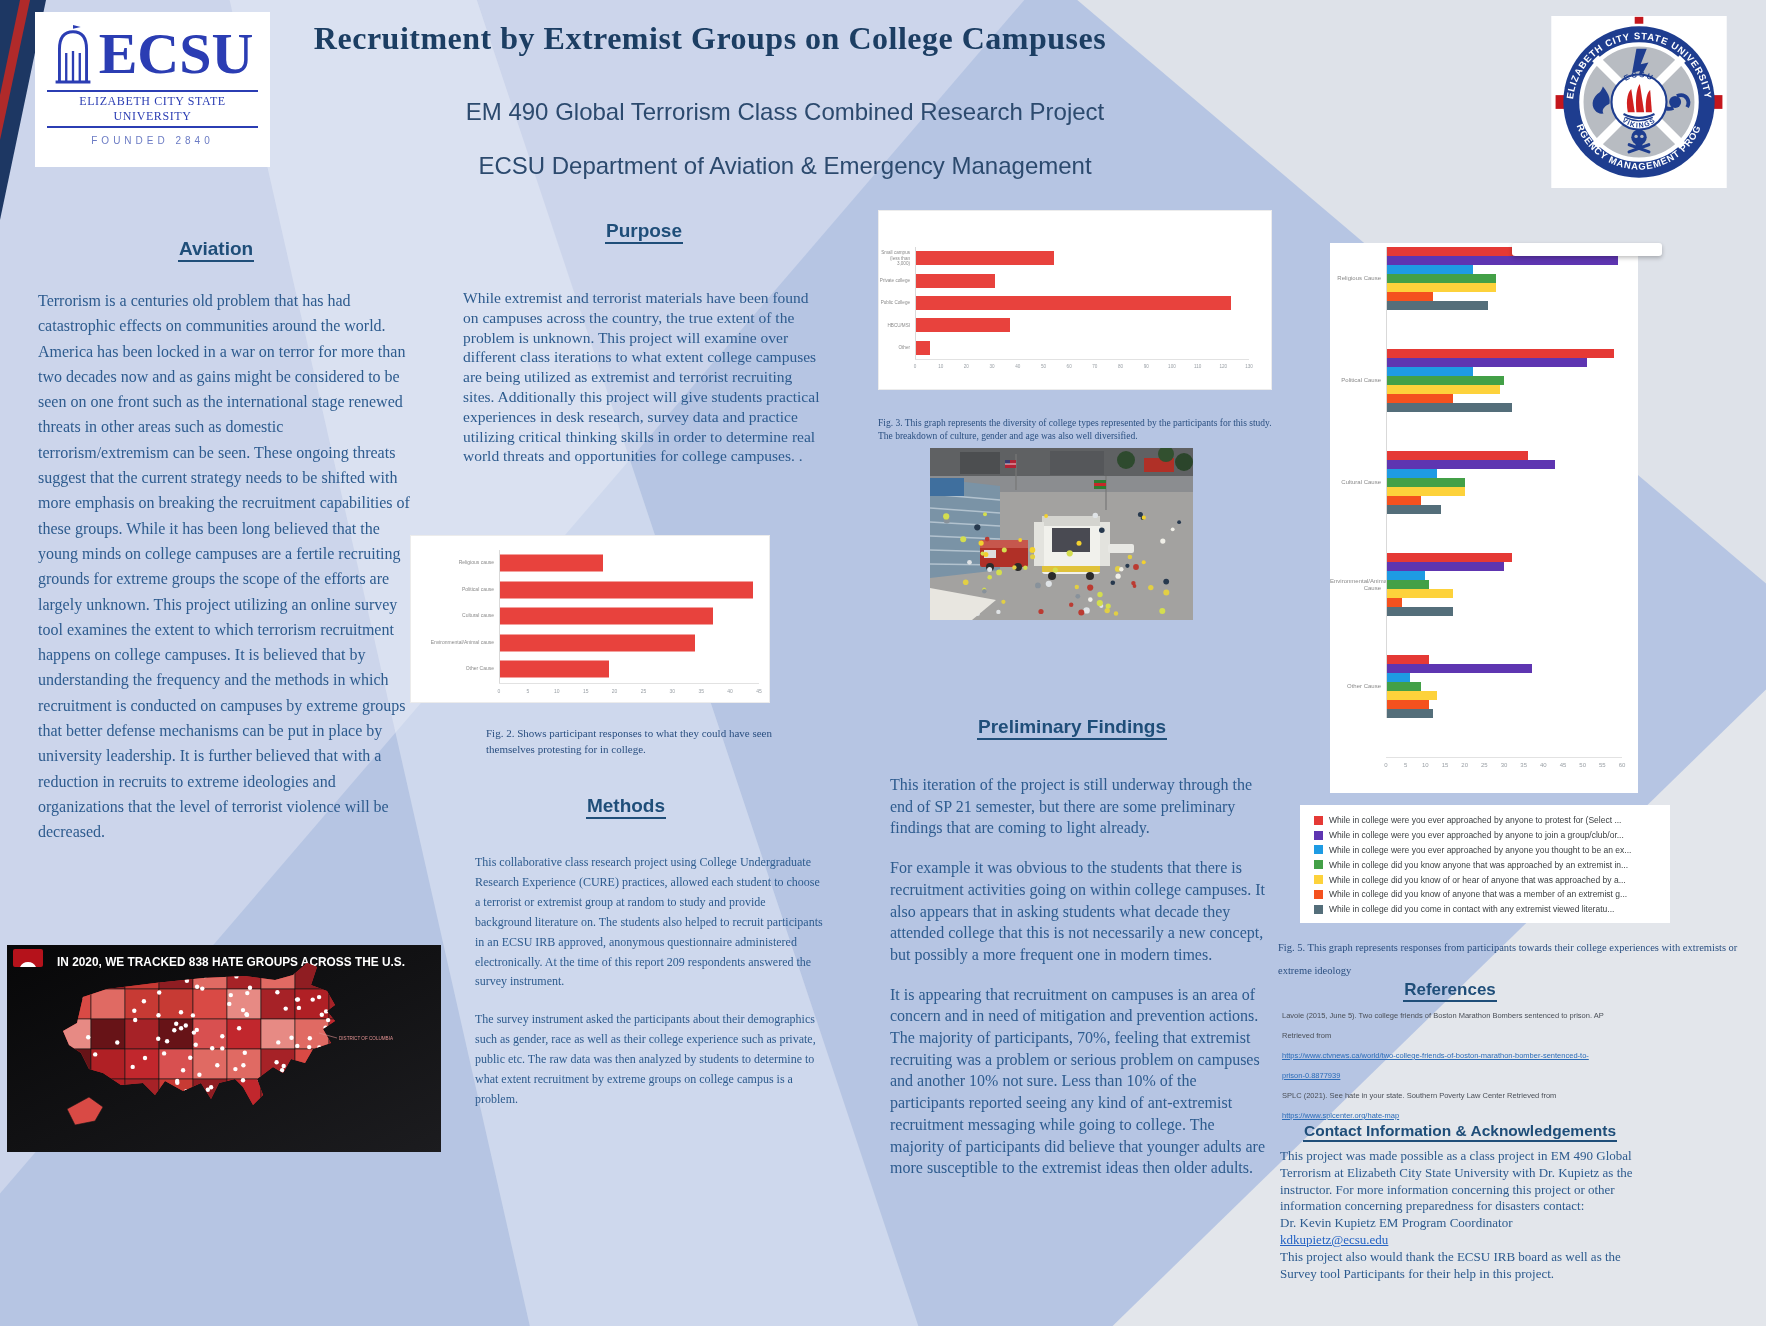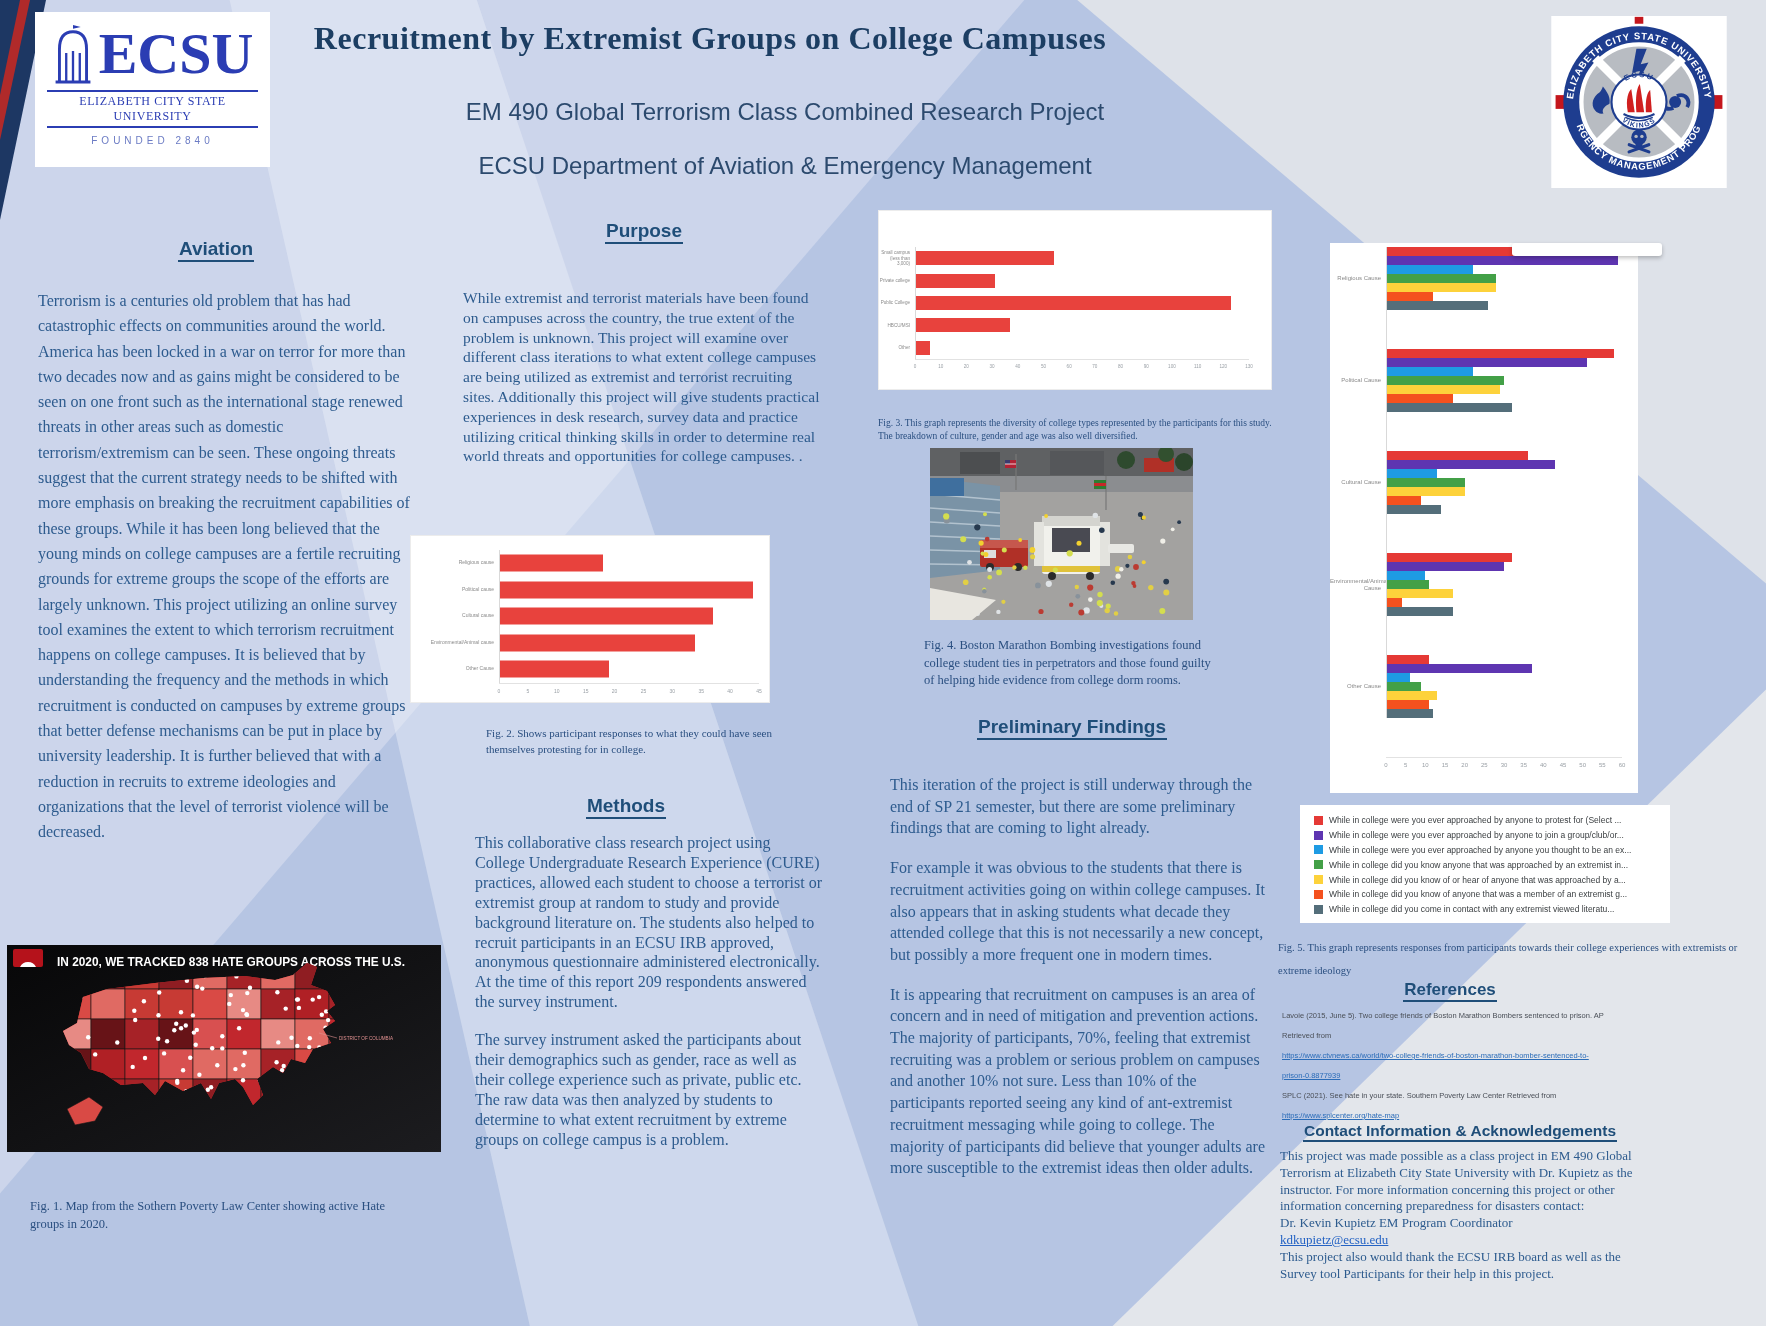--- a/index.html
+++ b/index.html
@@ -315,21 +315,20 @@
         <circle cx="138.0" cy="113.0" r="2.2" fill="#ffffff"></circle>
         <circle cx="337.4" cy="121.9" r="2.2" fill="#ffffff"></circle>
         <circle cx="160.1" cy="96.2" r="2.2" fill="#ffffff"></circle>
         <circle cx="74.1" cy="51.7" r="2.2" fill="#ffffff"></circle>
         <circle cx="186.9" cy="87.6" r="2.2" fill="#ffffff"></circle>
         <circle cx="210.3" cy="120.2" r="2.2" fill="#ffffff"></circle>
       </g>
     <line x1="312" y1="88" x2="330" y2="93" stroke="#e09090" stroke-width="0.6"></line>
     <text x="332" y="95" font-family="Liberation Sans, sans-serif" font-size="4.6" fill="#e09090">DISTRICT OF COLUMBIA</text>
   </svg>
-  <div class="abs caption" style="left:30px;top:1197px;width:380px;font-size:12.5px;line-height:18px;">Fig. 1. Map from the Sothern Poverty Law Center showing active Hate groups in 2020.</div>
 
   <div class="abs sec-heading" style="left:464px;top:220px;width:360px;"><span>Purpose</span></div>
   <div class="abs body-text" style="left:463px;top:288px;width:362px;font-size:15.5px;line-height:19.8px;">While extremist and terrorist materials have been found on campuses across the country, the true extent of the problem is unknown. This project will examine over different class iterations to what extent college campuses are being utilized as extremist and terrorist recruiting sites.  Additionally this project will give students practical experiences in desk research, survey data and practice utilizing critical thinking skills in order to determine real world threats and opportunities for college campuses. .</div>
 
   <div class="panel" id="fig2" style="left:410px;top:535px;width:360px;height:168px;">
       <div class="hb-plot" style="padding-top: 14px; padding-right: 10px;">
         <div class="hb-row" style="height: 26.5px;">
           <div class="hb-label" style="width: 88px; font-size: 5px;">Religious cause</div>
           <div class="hb-track">
             <div class="hb-bar" style="height: 17px; width: 40%; background: rgb(232, 66, 61);"></div>
@@ -370,21 +369,21 @@
           <div class="hb-tick" style="left: 77.7778%; font-size: 5px;">35</div>
           <div class="hb-tick" style="left: 88.8889%; font-size: 5px;">40</div>
           <div class="hb-tick" style="left: 100%; font-size: 5px;">45</div>
         </div>
         <div class="vline" style="left: 88px; top: 14px; height: 132.5px;"></div>
       </div>
     </div>
   <div class="abs caption" style="left:486px;top:726px;width:310px;font-size:11px;line-height:15.5px;">Fig. 2. Shows participant responses to what they could have seen themselves protesting for in college.</div>
 
   <div class="abs sec-heading" style="left:446px;top:795px;width:360px;"><span>Methods</span></div>
-  <div class="abs body-text" style="left:475px;top:833px;width:348px;font-size:16px;line-height:19.9px;">
+  <div class="abs body-text" style="left:475px;top:853px;width:348px;font-size:12px;line-height:19.9px;">
     <p>This collaborative class research project using College Undergraduate Research Experience (CURE) practices, allowed each student to choose a terrorist or extremist group at random to study and provide background literature on. The students also helped to recruit participants in an ECSU IRB approved, anonymous questionnaire administered electronically. At the time of this report 209 respondents answered the survey instrument.</p>
     <p>The survey instrument asked the participants about their demographics such as gender, race as well as their college experience such as private, public etc. The raw data was then analyzed by students to determine to what extent recruitment by extreme groups on college campus is a problem.</p>
   </div>
 
   <div class="panel" id="fig3" style="left:878px;top:210px;width:394px;height:180px;">
       <div class="hb-plot" style="padding-top: 36px; padding-right: 22px;">
         <div class="hb-row" style="height: 22.4px;">
           <div class="hb-label" style="width: 36px; font-size: 4.6px;">Small campus (less than 3,000)</div>
           <div class="hb-track">
             <div class="hb-bar" style="height: 14px; width: 41.5385%; background: rgb(232, 66, 61);"></div>
@@ -551,21 +550,20 @@
         <circle cx="232.8" cy="93.1" r="2.6" fill="#f0efe8"></circle>
         <circle cx="204.5" cy="138.0" r="1.9" fill="#bb3b32"></circle>
         <circle cx="249.1" cy="74.2" r="1.9" fill="#27394e"></circle>
         <circle cx="203.4" cy="135.1" r="2.2" fill="#bb3b32"></circle>
         <circle cx="39.5" cy="114.3" r="2.4" fill="#dfe3e6"></circle>
         <circle cx="54.3" cy="143.2" r="2.2" fill="#88929b"></circle>
         <circle cx="213.8" cy="69.7" r="2.1" fill="#f2d12f"></circle>
       </g>
     <polygon points="0,140 66,152 42,172 0,172" fill="#e8e6e0"></polygon>
   </svg>
-  <div class="abs caption" style="left:924px;top:637px;width:300px;font-size:12.5px;line-height:17.5px;">Fig. 4. Boston Marathon Bombing investigations found college student ties in perpetrators and those found guilty of helping hide evidence from college dorm rooms.</div>
 
   <div class="abs sec-heading" style="left:892px;top:716px;width:360px;"><span>Preliminary Findings</span></div>
   <div class="abs body-text" style="left:890px;top:774px;width:380px;font-size:16px;line-height:21.7px;">
     <p>This iteration of the project is still underway through the end of SP 21 semester, but there are some preliminary findings that are coming to light already.</p>
     <p>For example it was obvious to the students that there is recruitment activities going on within college campuses. It also appears that in asking students what decade they attended college that this is not necessarily a new concept, but possibly a more frequent one in modern times.</p>
     <p>It is appearing that recruitment on campuses is an area of concern and in need of mitigation and prevention actions. The majority of participants, 70%, feeling that extremist recruiting was a problem or serious problem on campuses and another 10% not sure. Less than 10% of the participants reported seeing any kind of ant-extremist recruitment messaging while going to college. The majority of participants did believe that younger adults are more susceptible to the extremist ideas then older adults.</p>
   </div>
 
   <div class="panel" id="fig5" style="left:1330px;top:243px;width:308px;height:550px;border:none;">
       <div class="hb-plot" style="padding-top: 4px; padding-right: 16px;">

